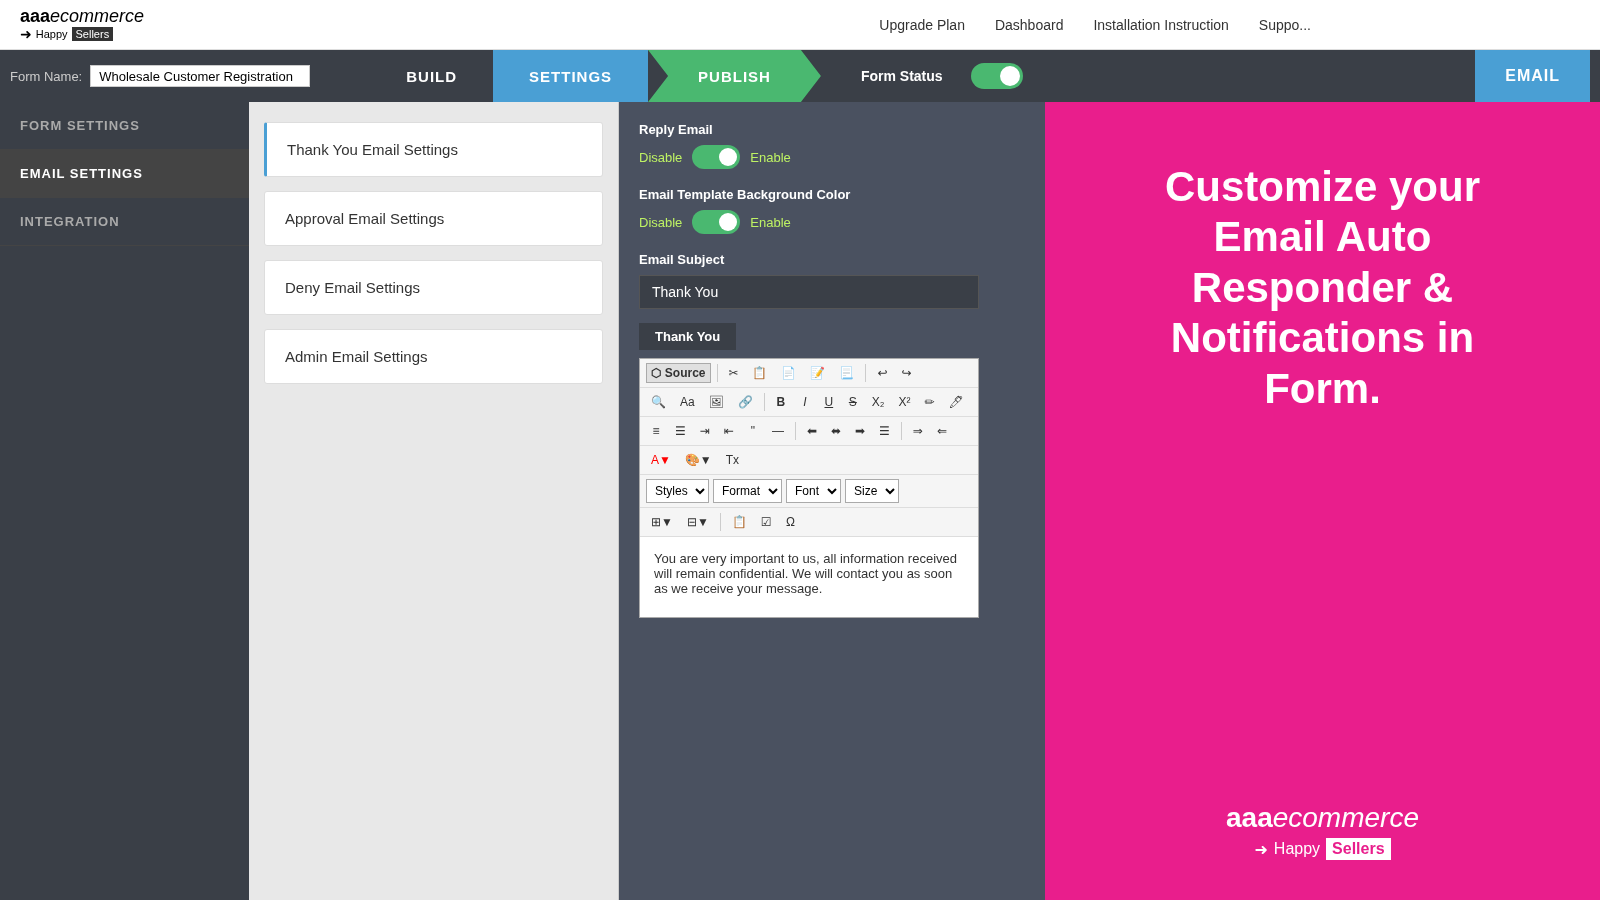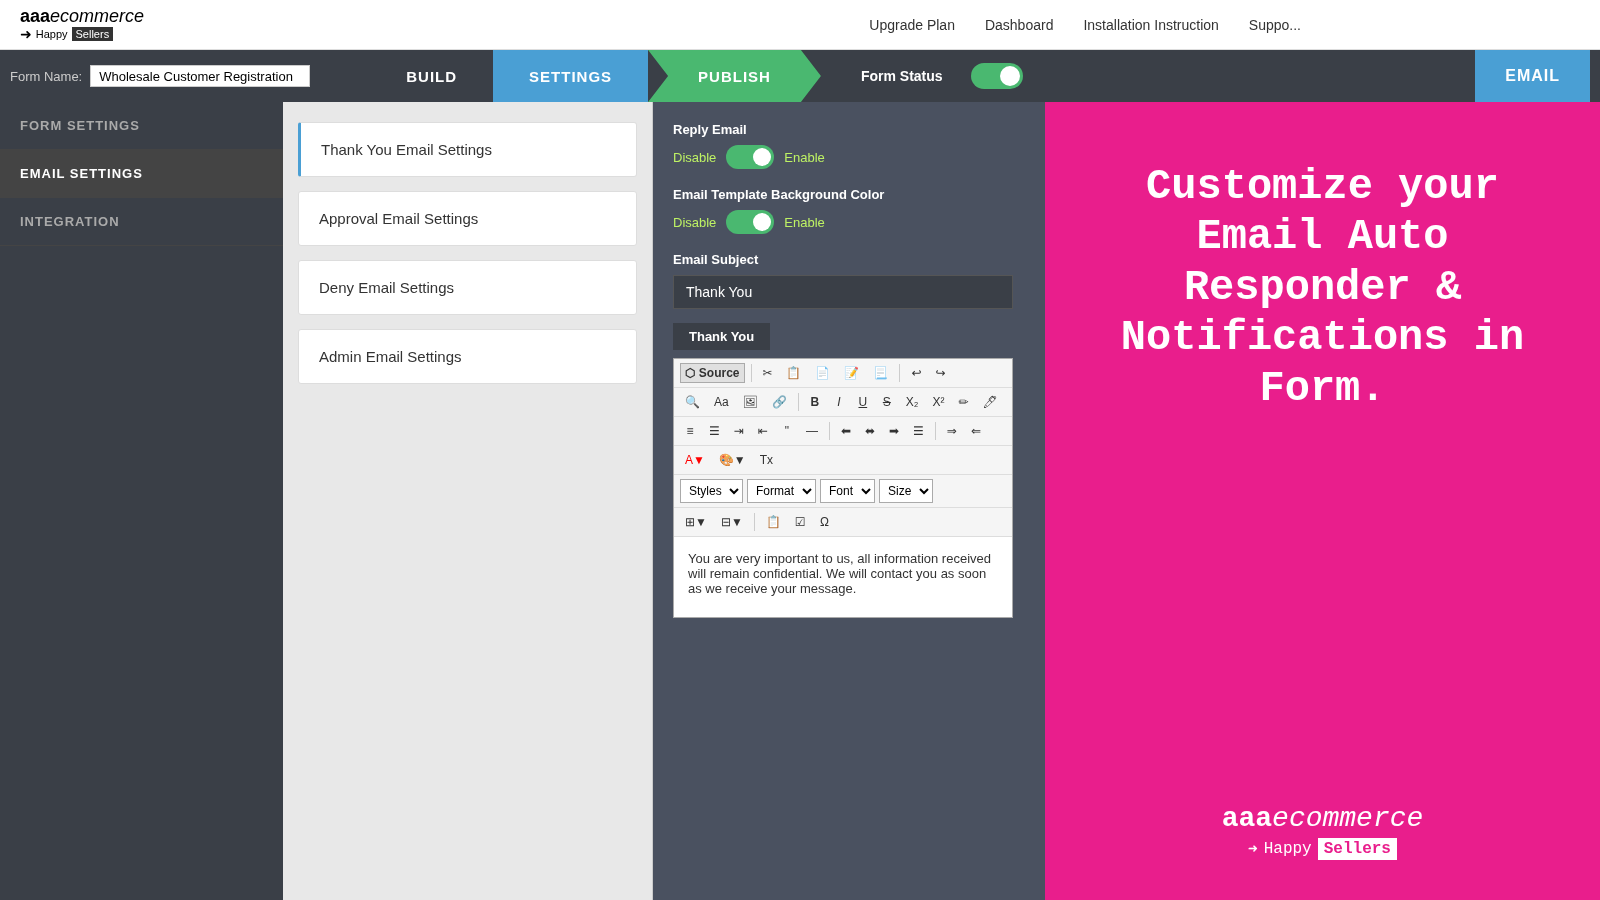--- a/index.html
+++ b/index.html
@@ -33,21 +33,21 @@
     }
     .logo-sub .arrow { font-size: 14px; }
     .logo-sub .sellers-box {
       background: #333;
       color: #fff;
       padding: 1px 4px;
       font-size: 11px;
     }
     .nav-links {
       position: absolute;
-      right: 299px;
+      right: 289px;
       display: flex;
       gap: 30px;
     }
     .nav-links a {
       text-decoration: none;
       color: #333;
       font-size: 14px;
     }
 
     
@@ -139,21 +139,21 @@
 
     
     .main-content {
       display: flex;
       flex: 1;
       overflow: hidden;
     }
 
     
     .sidebar {
-      width: 283px;
+      width: 249px;
       background: #3a3f47;
       padding: 0;
       flex-shrink: 0;
     }
     .sidebar-item {
       padding: 16px 20px;
       color: #aaa;
       font-size: 13px;
       font-weight: bold;
       letter-spacing: 1px;
@@ -295,24 +295,24 @@
       background: #fff;
     }
     .separator { width: 1px; height: 18px; background: #ccc; margin: 0 2px; }
 
     
     .promo-panel {
       width: 555px;
       background: #e91e8c;
       display: flex;
       flex-direction: column;
+      align-items: center;
       justify-content: space-between;
       padding: 60px 40px 40px;
       flex-shrink: 0;
-      font-family: Liberation Mono, monospace;
     }
     .promo-text {
       color: #fff;
       font-size: 42px;
       font-weight: 900;
       text-align: center;
       line-height: 1.2;
     }
     .promo-logo {
       text-align: center;

